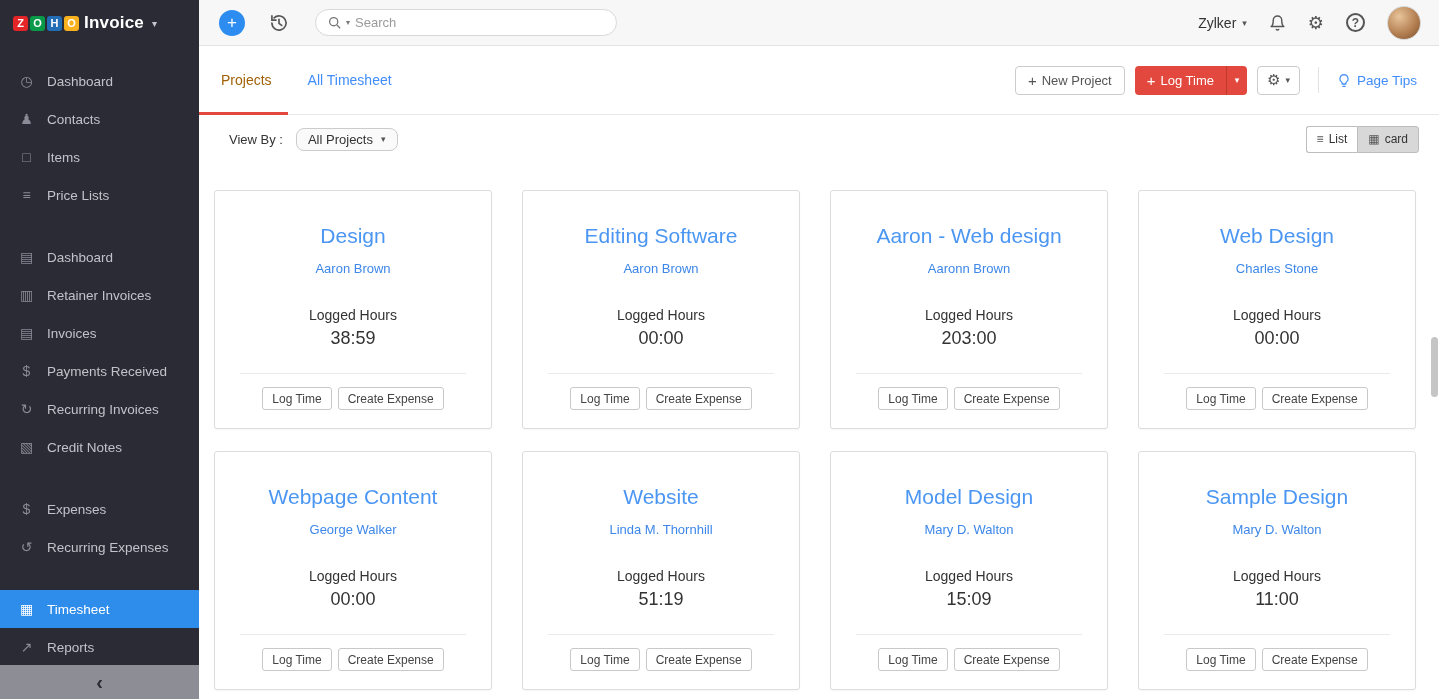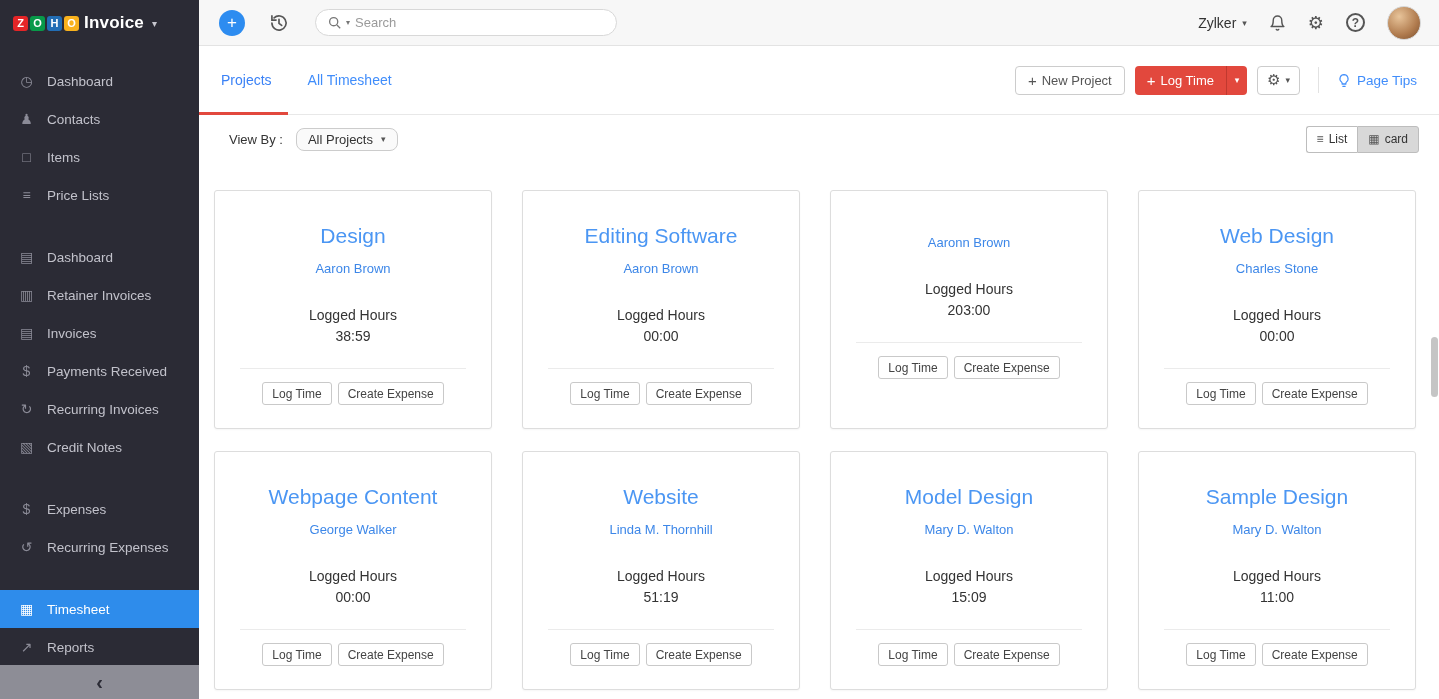--- a/index.html
+++ b/index.html
@@ -49,21 +49,21 @@
   .collapse-bar { position:absolute; bottom:0; left:0; width:199px; height:34px; background:#8d8d96;
                   display:flex; align-items:center; justify-content:center; }
   .collapse-bar span { color:#2b2b35; font-size:20px; font-weight:bold; line-height:1; }
 
   
   .main { position:absolute; left:199px; top:46px; right:0; bottom:0; background:#fff; overflow:hidden; }
   .page-head { height:69px; border-bottom:1px solid #e8e8e8; display:flex; align-items:center;
                padding:0 22px 0 22px; }
   .tabs { display:flex; gap:36px; height:100%; align-items:center; }
   .tab { font-size:14px; color:#408dfb; height:100%; display:flex; align-items:center; position:relative; }
-  .tab.active { color:#3b82f6; }
+  .tab.active { color:#a16207; }
   .tab.active::after { content:""; position:absolute; bottom:-1px; left:-22px; right:-16px; height:3px;
                        background:#e2483d; }
   .head-actions { margin-left:auto; display:flex; align-items:center; gap:10px; }
   .btn { height:29px; border-radius:4px; font-size:13px; display:inline-flex; align-items:center;
          font-family:"Liberation Sans", sans-serif; }
   .btn-white { background:#fff; border:1px solid #ccc; color:#555; padding:0 12px; gap:5px; }
   .btn-plus { font-size:15px; line-height:1; }
   .btn-red-group { display:flex; }
   .btn-red { background:#e2483d; color:#fff; border:none; padding:0 12px; border-radius:4px 0 0 4px;
              gap:5px; display:inline-flex; align-items:center; font-size:13px; height:29px;
@@ -91,21 +91,21 @@
   .toggle-btn:last-child { border-radius:0 3px 3px 0; }
   .toggle-btn.active { background:#d8d8d8; }
 
   
   .cards { padding:27px 15px 0 15px; display:grid; grid-template-columns:repeat(4,278px); gap:22px 30px; }
   .card { width:278px; height:239px; background:#fff; border:1px solid #ddd; border-radius:3px;
           text-align:center; padding-top:32px; box-shadow:0 1px 2px rgba(0,0,0,0.04); }
   .card-title { font-size:21px; line-height:26px; color:#4b96f3; font-weight:400; }
   .card-client { font-size:13px; color:#3d87e8; margin-top:12px; }
   .card-logged { font-size:14px; color:#333; margin-top:31px; }
-  .card-hours { font-size:14px; color:#333; margin-top:5px; }
+  .card-hours { font-size:18px; color:#333; margin-top:5px; }
   .card-divider { border-top:1px solid #ebebeb; margin:24px 25px 0; }
   .card-btns { margin-top:13px; display:flex; justify-content:center; gap:6px; }
   .card-btn { height:23px; font-size:12px; color:#444; background:#fff; border:1px solid #c9c9c9;
               border-radius:3px; padding:0 9px; font-family:"Liberation Sans", sans-serif; }
 
   .scroll-thumb { position:absolute; right:1px; top:337px; width:7px; height:60px; background:#c5c5c5;
                   border-radius:4px; z-index:20; }
 </style>
 </head>
 <body>
@@ -298,20 +298,21 @@
     <div class="card-client" data-interactable="true">Aaron Brown</div>
     <div class="card-logged" data-interactable="false">Logged Hours</div>
     <div class="card-hours" data-interactable="false">00:00</div>
     <div class="card-divider" data-interactable="false"></div>
     <div class="card-btns" data-interactable="false">
       <button class="card-btn" data-interactable="true">Log Time</button>
       <button class="card-btn" data-interactable="true">Create Expense</button>
     </div>
   </div>
         <div class="card" data-interactable="false">
+    <div class="card-title" data-interactable="true">Aaron - Web design</div>
     <div class="card-client" data-interactable="true">Aaronn Brown</div>
     <div class="card-logged" data-interactable="false">Logged Hours</div>
     <div class="card-hours" data-interactable="false">203:00</div>
     <div class="card-divider" data-interactable="false"></div>
     <div class="card-btns" data-interactable="false">
       <button class="card-btn" data-interactable="true">Log Time</button>
       <button class="card-btn" data-interactable="true">Create Expense</button>
     </div>
   </div>
         <div class="card" data-interactable="false">

